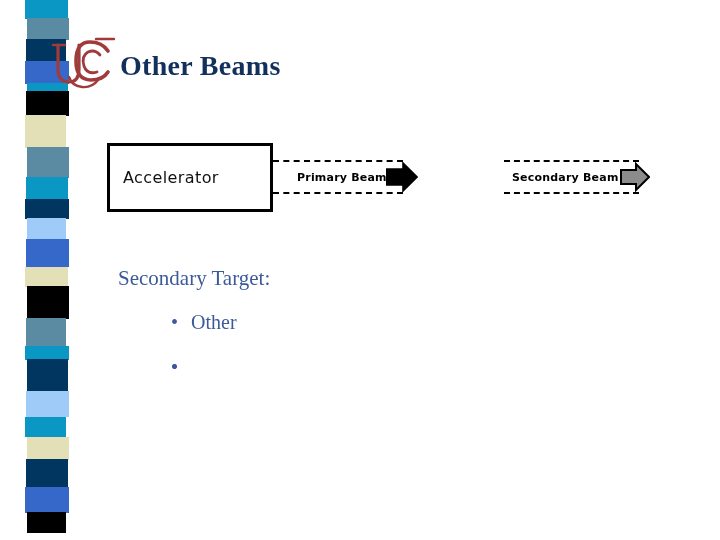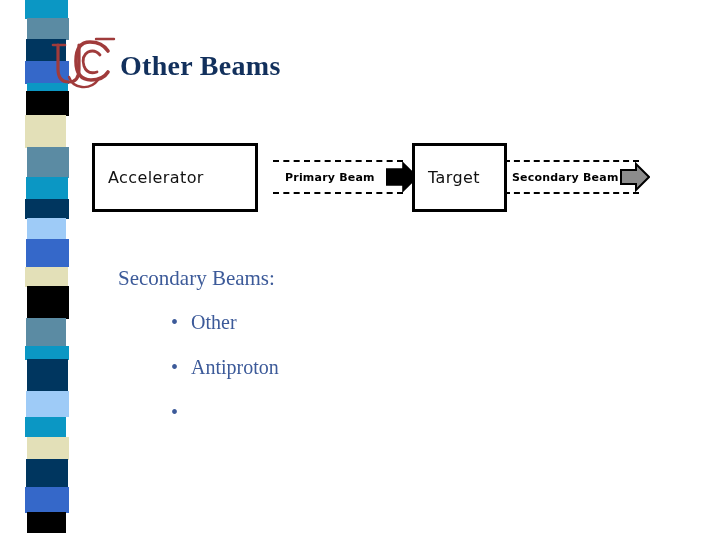--- a/index.html
+++ b/index.html
@@ -72,21 +72,21 @@
   }
   .proc-box .proc-label {
     font-family: "DejaVu Sans", sans-serif;
     font-size: 16px;
     color: #111111;
     letter-spacing: 0.4px;
     white-space: nowrap;
   }
 
   #accelerator-box {
-    left: 92px;
+    left: 107px;
     top: 143px;
     width: 166px;
     height: 69px;
   }
   #accelerator-box .proc-label { padding-left: 13px; }
 
   #target-box {
     left: 412px;
     top: 143px;
     width: 95px;
@@ -111,21 +111,21 @@
     white-space: nowrap;
     letter-spacing: 0.2px;
   }
 
   #primary-beam-channel {
     left: 273px;
     top: 160px;
     width: 130px;
     height: 34px;
   }
-  #primary-beam-channel .beam-label { padding-left: 12px; }
+  #primary-beam-channel .beam-label { padding-left: 24px; }
 
   #secondary-beam-channel {
     left: 504px;
     top: 160px;
     width: 135px;
     height: 34px;
   }
   #secondary-beam-channel .beam-label { padding-left: 8px; }
 
   .beam-arrow { position: absolute; }
@@ -226,44 +226,40 @@
   <div class="beam-channel" id="primary-beam-channel">
     <span class="beam-label">Primary Beam</span>
   </div>
 
   <div class="beam-arrow" id="primary-beam-arrow">
     <svg width="32" height="30" viewBox="0 0 32 30" aria-hidden="true">
       <polygon points="0,7 17,7 17,1 31,15 17,29 17,23 0,23" fill="#000000" stroke="#000000" stroke-width="1.6" stroke-linejoin="miter"></polygon>
     </svg>
   </div>
 
-  <div class="proc-box" id="target-box">
-    <span class="proc-label">Target</span>
-  </div>
 
   <div class="beam-channel" id="secondary-beam-channel">
     <span class="beam-label">Secondary Beam</span>
   </div>
 
   <div class="beam-arrow" id="secondary-beam-arrow">
     <svg width="30" height="30" viewBox="0 0 30 30" aria-hidden="true">
       <polygon points="1,8 16,8 16,2 29,15 16,28 16,22 1,22" fill="#8c8c8c" stroke="#000000" stroke-width="2" stroke-linejoin="miter"></polygon>
     </svg>
   </div>
 
 </div>
 
 <div id="body-content">
-  <div id="secondary-beams-heading">Secondary Beams:</div>
+  <div id="secondary-beams-heading">Secondary Target:</div>
   <ul id="bullet-list">
     <li>
       <span class="bullet-dot">•</span>
       <span>Other</span>
     </li>
     <li>
       <span class="bullet-dot">•</span>
-      <span>Antiproton</span>
     </li>
     <li>
       <span class="bullet-dot">•</span>
     </li>
   </ul>
 </div>
 
 </body></html>

